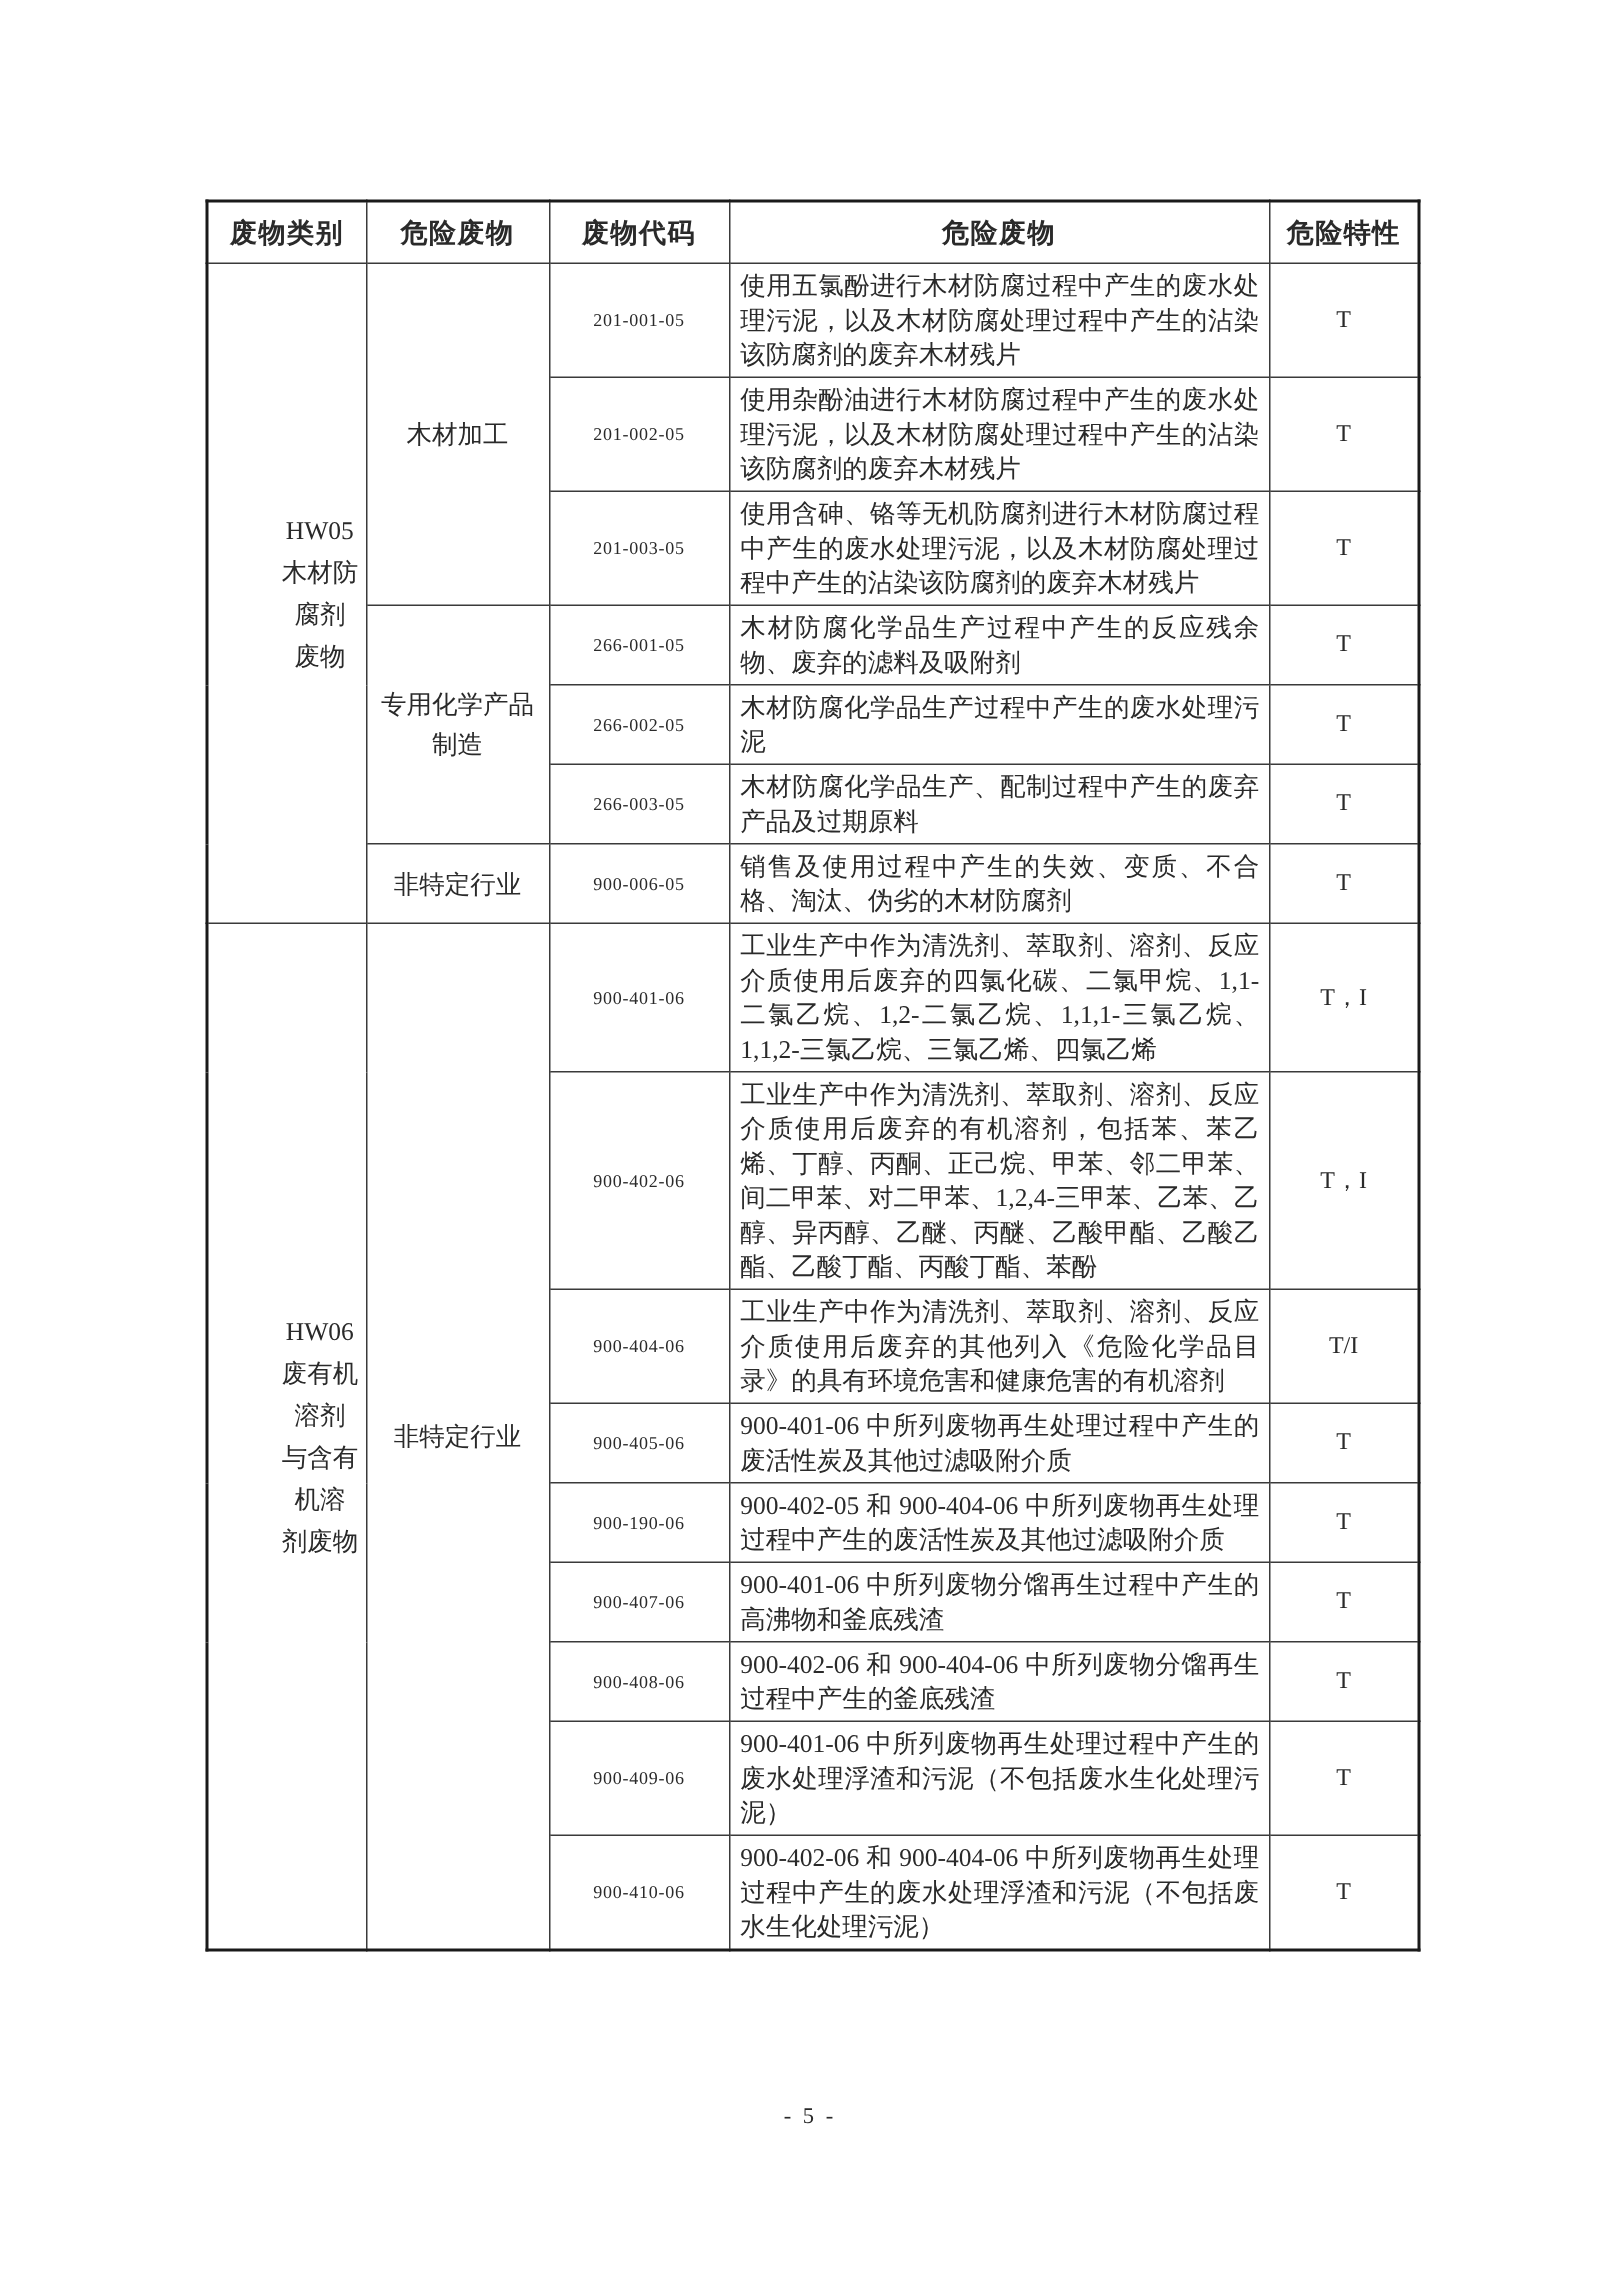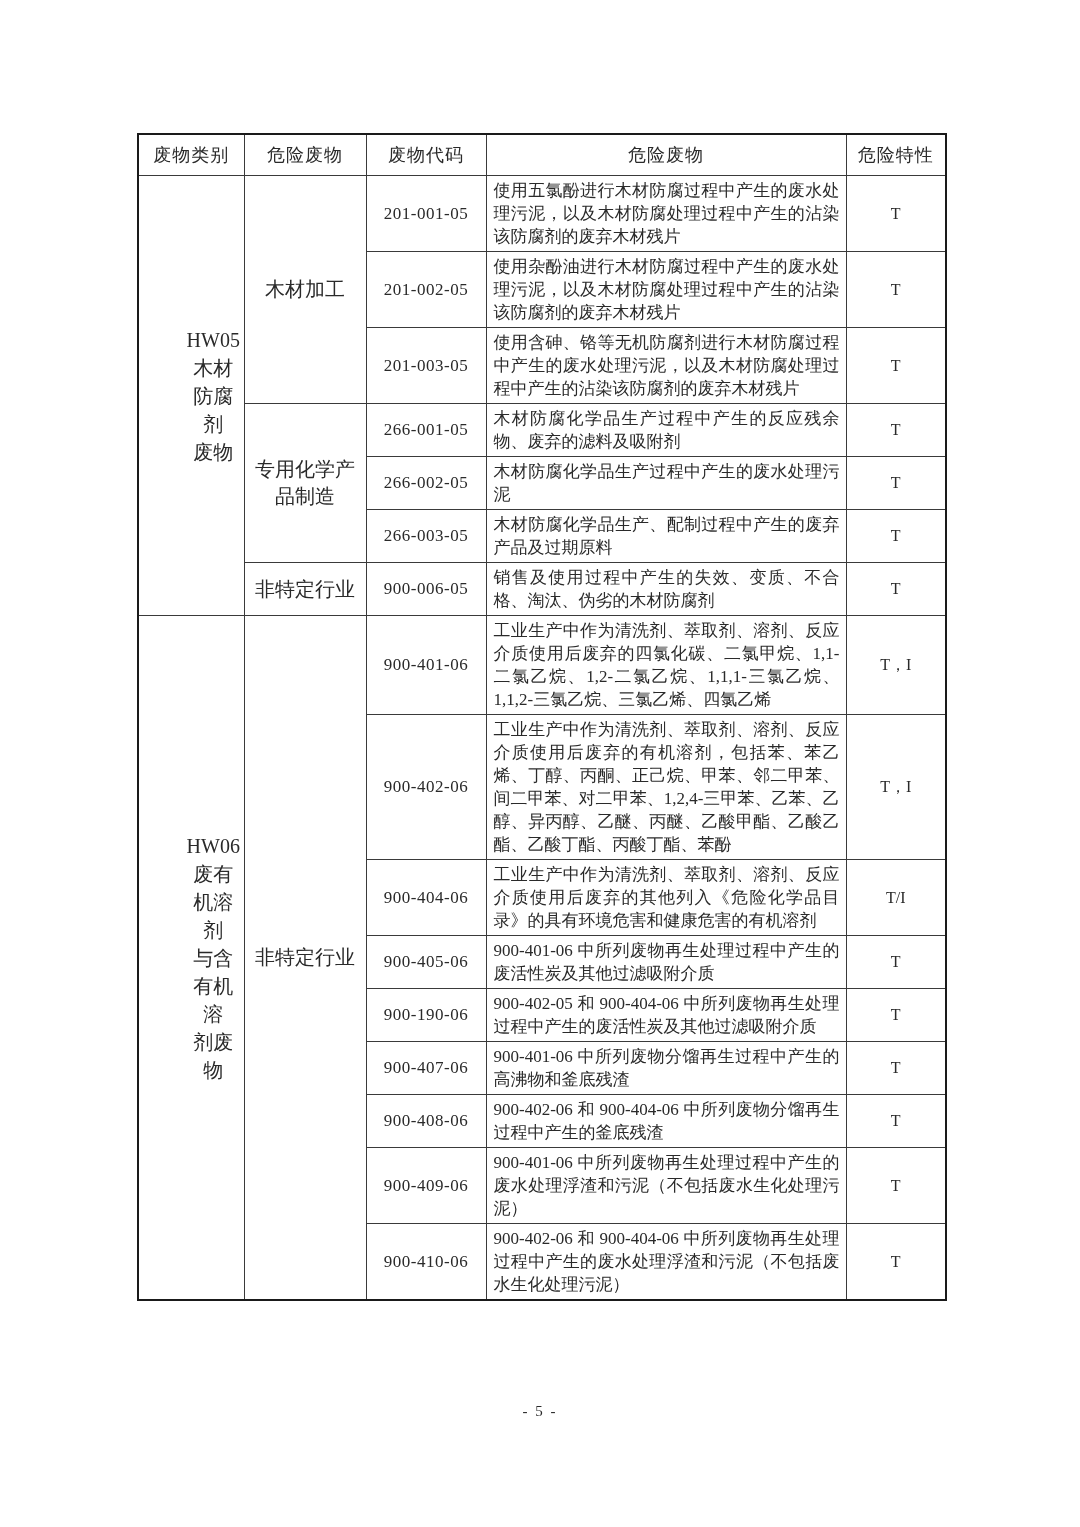--- a/index.html
+++ b/index.html
@@ -26,39 +26,39 @@
     table-layout: fixed;
     border: 2px solid #1a1a1a;
   }
   table.doc-table th,
   table.doc-table td {
     border: 1px solid #3a3a3a;
     vertical-align: middle;
   }
   table.doc-table th {
     font-size: 18px;
-    font-weight: 400;
+    font-weight: 700;
     padding: 8px 2px;
     text-align: center;
     letter-spacing: 1px;
   }
   td.cat, td.ind, td.code, td.haz {
     text-align: center;
-    font-size: 20px;
+    font-size: 17px;
   }
   td.cat div {
     line-height: 28px;
     padding-left: 44px;
   }
   td.ind {
     line-height: 27px;
     padding: 2px 6px;
   }
   td.code {
-    font-size: 17px;
+    font-size: 12px;
     letter-spacing: 0.5px;
     padding: 2px 4px;
   }
   td.desc {
     font-size: 17px;
     line-height: 23px;
     text-align: justify;
     padding: 3px 6px 3px 7px;
   }
   td.haz {

